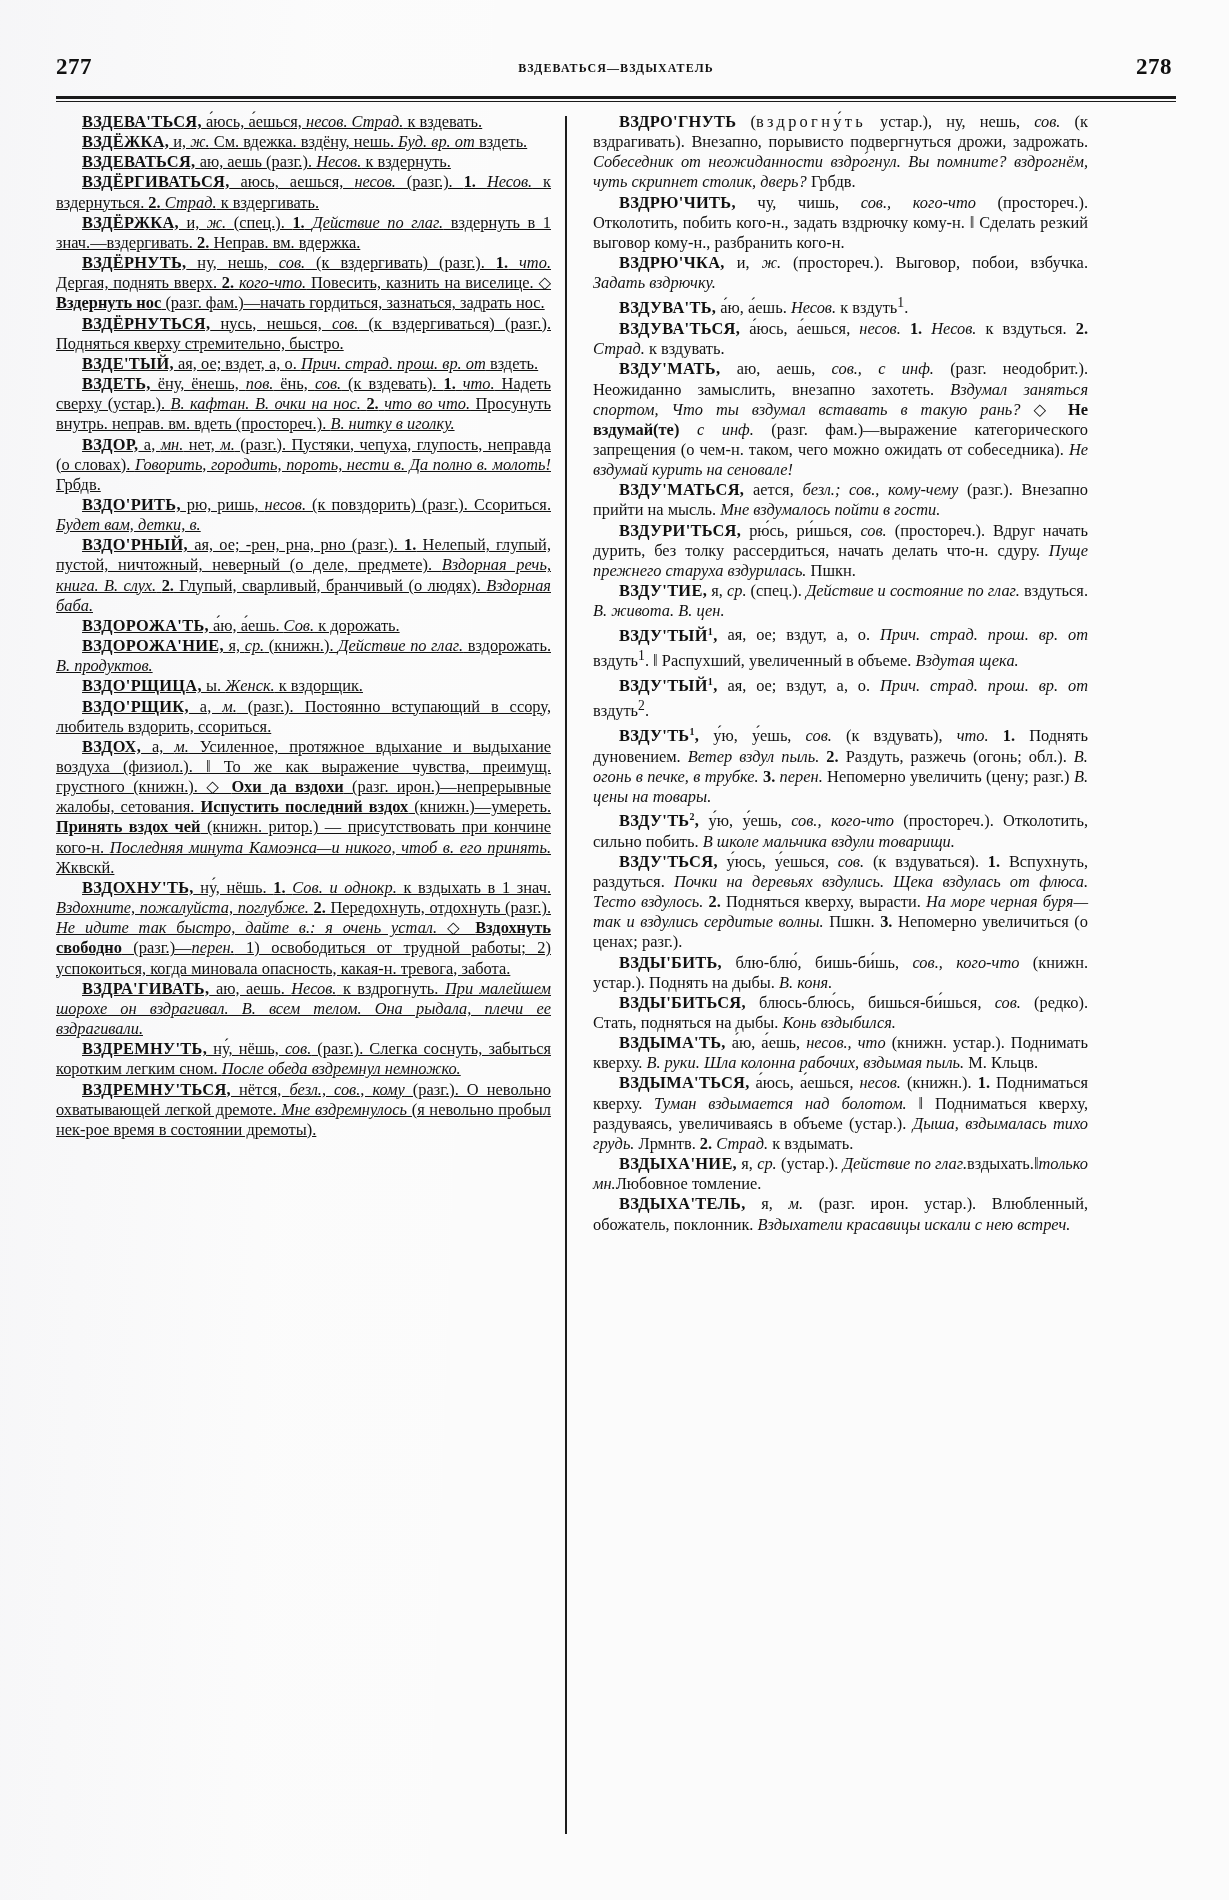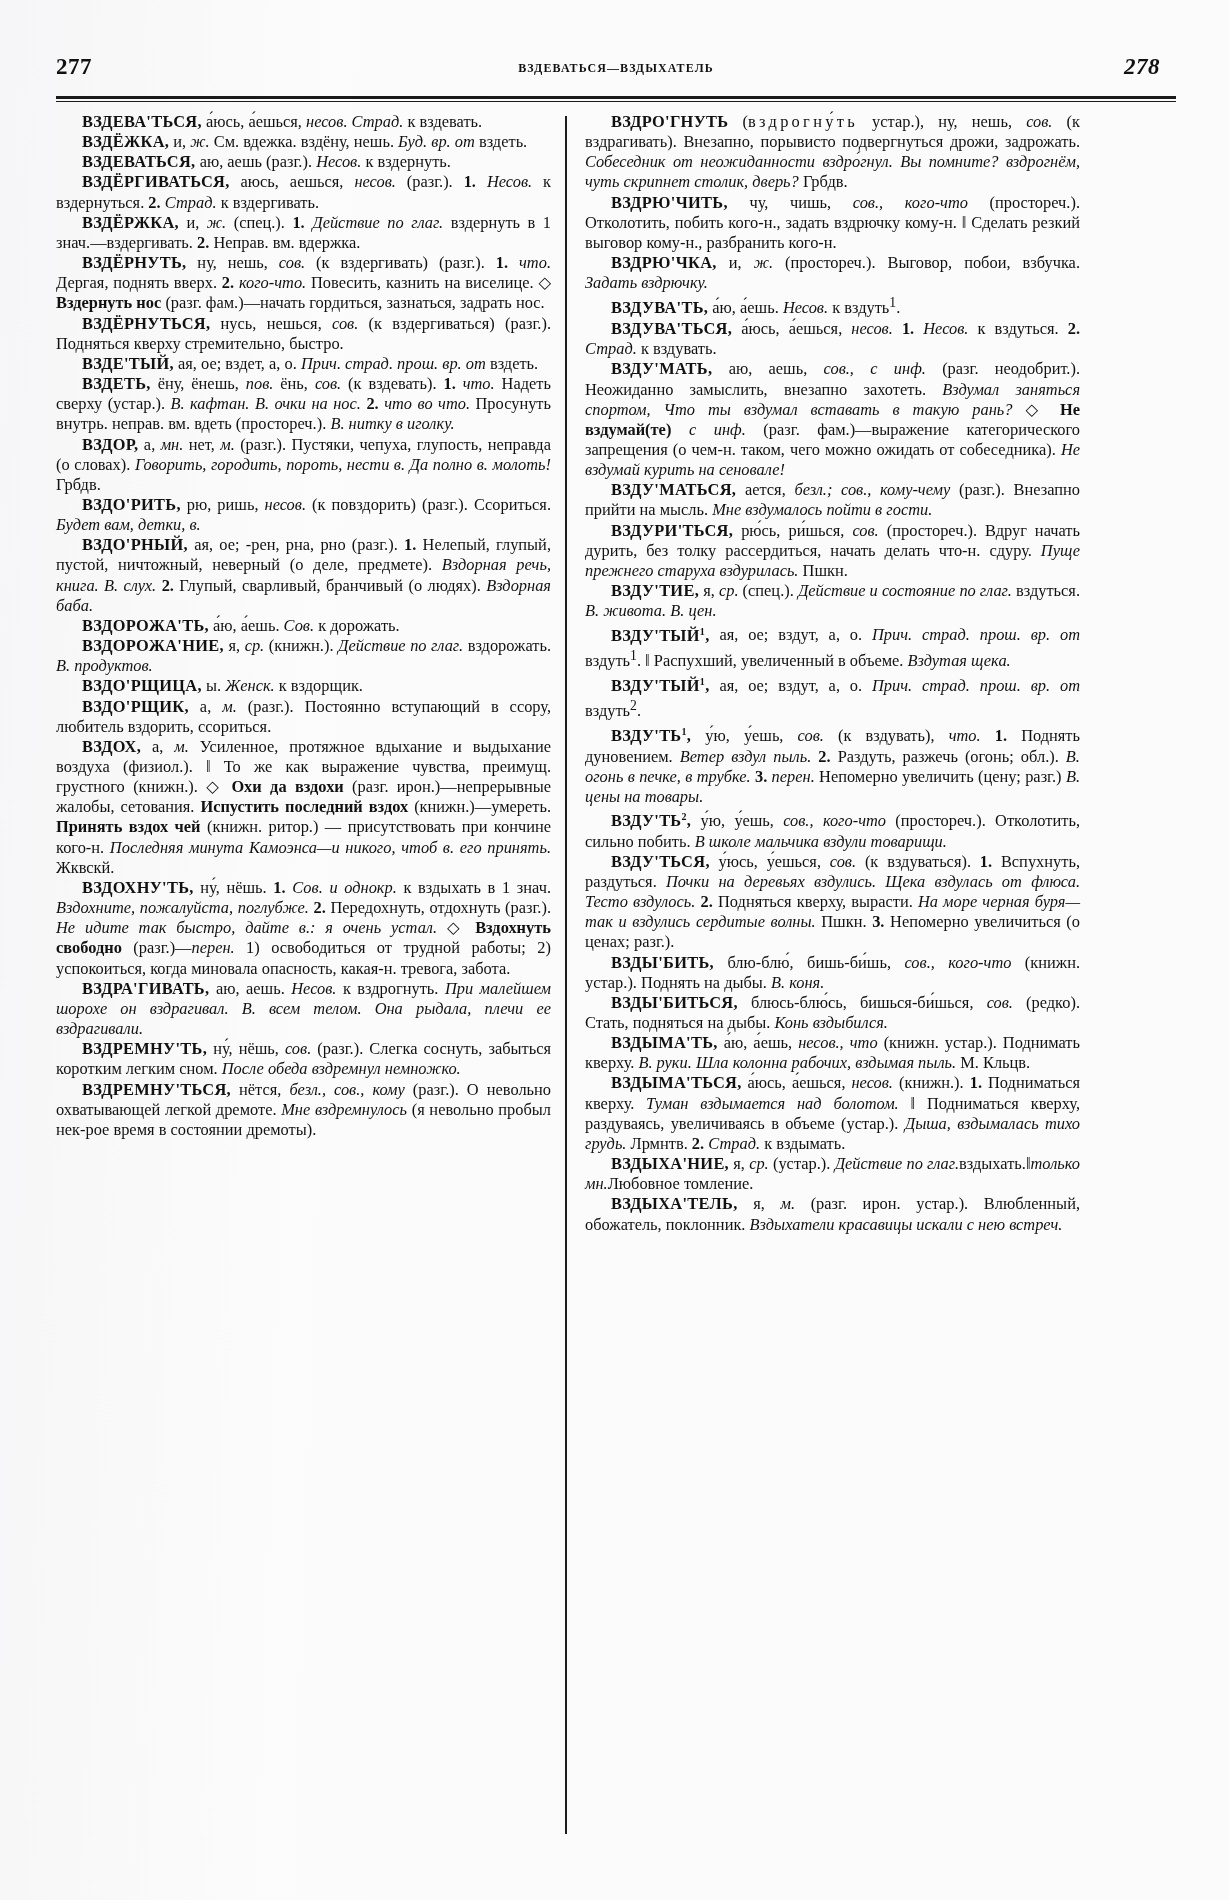--- a/index.html
+++ b/index.html
@@ -39,21 +39,21 @@
   }
   .hdr .folio {
     position: absolute;
     top: 0;
     font-weight: bold;
     font-size: 23px;
     letter-spacing: .5px;
     font-family: "Liberation Serif", serif;
   }
   .hdr .folio-left  { left: 0; }
-  .hdr .folio-right { right: 16px; font-style: italic; }
+  .hdr .folio-right { right: 4px; }
   .hdr .runhead {
     position: absolute;
     left: 0; right: 0;
     top: 7px;
     text-align: center;
     font-weight: bold;
     font-size: 12px;
     letter-spacing: 1.1px;
   }
   .rule {
@@ -74,22 +74,22 @@
     height: 1726px;
   }
   .col {
     width: 495px;
     font-size: 16.4px;
     line-height: 20.15px;
     text-align: justify;
     text-justify: inter-word;
     hyphens: manual;
   }
-  .col-left  { padding-right: 14px; }
-  .col-right { padding-left: 18px; }
+  .col-left  { padding-right: 14px; text-decoration: underline; }
+  .col-right { padding-left: 26px; }
   .gutter {
     width: 2px;
     background: #1d1d1d;
     margin: 4px 0 0 0;
     align-self: stretch;
     flex: 0 0 2px;
     height: 1718px;
   }
 
   .entry {

